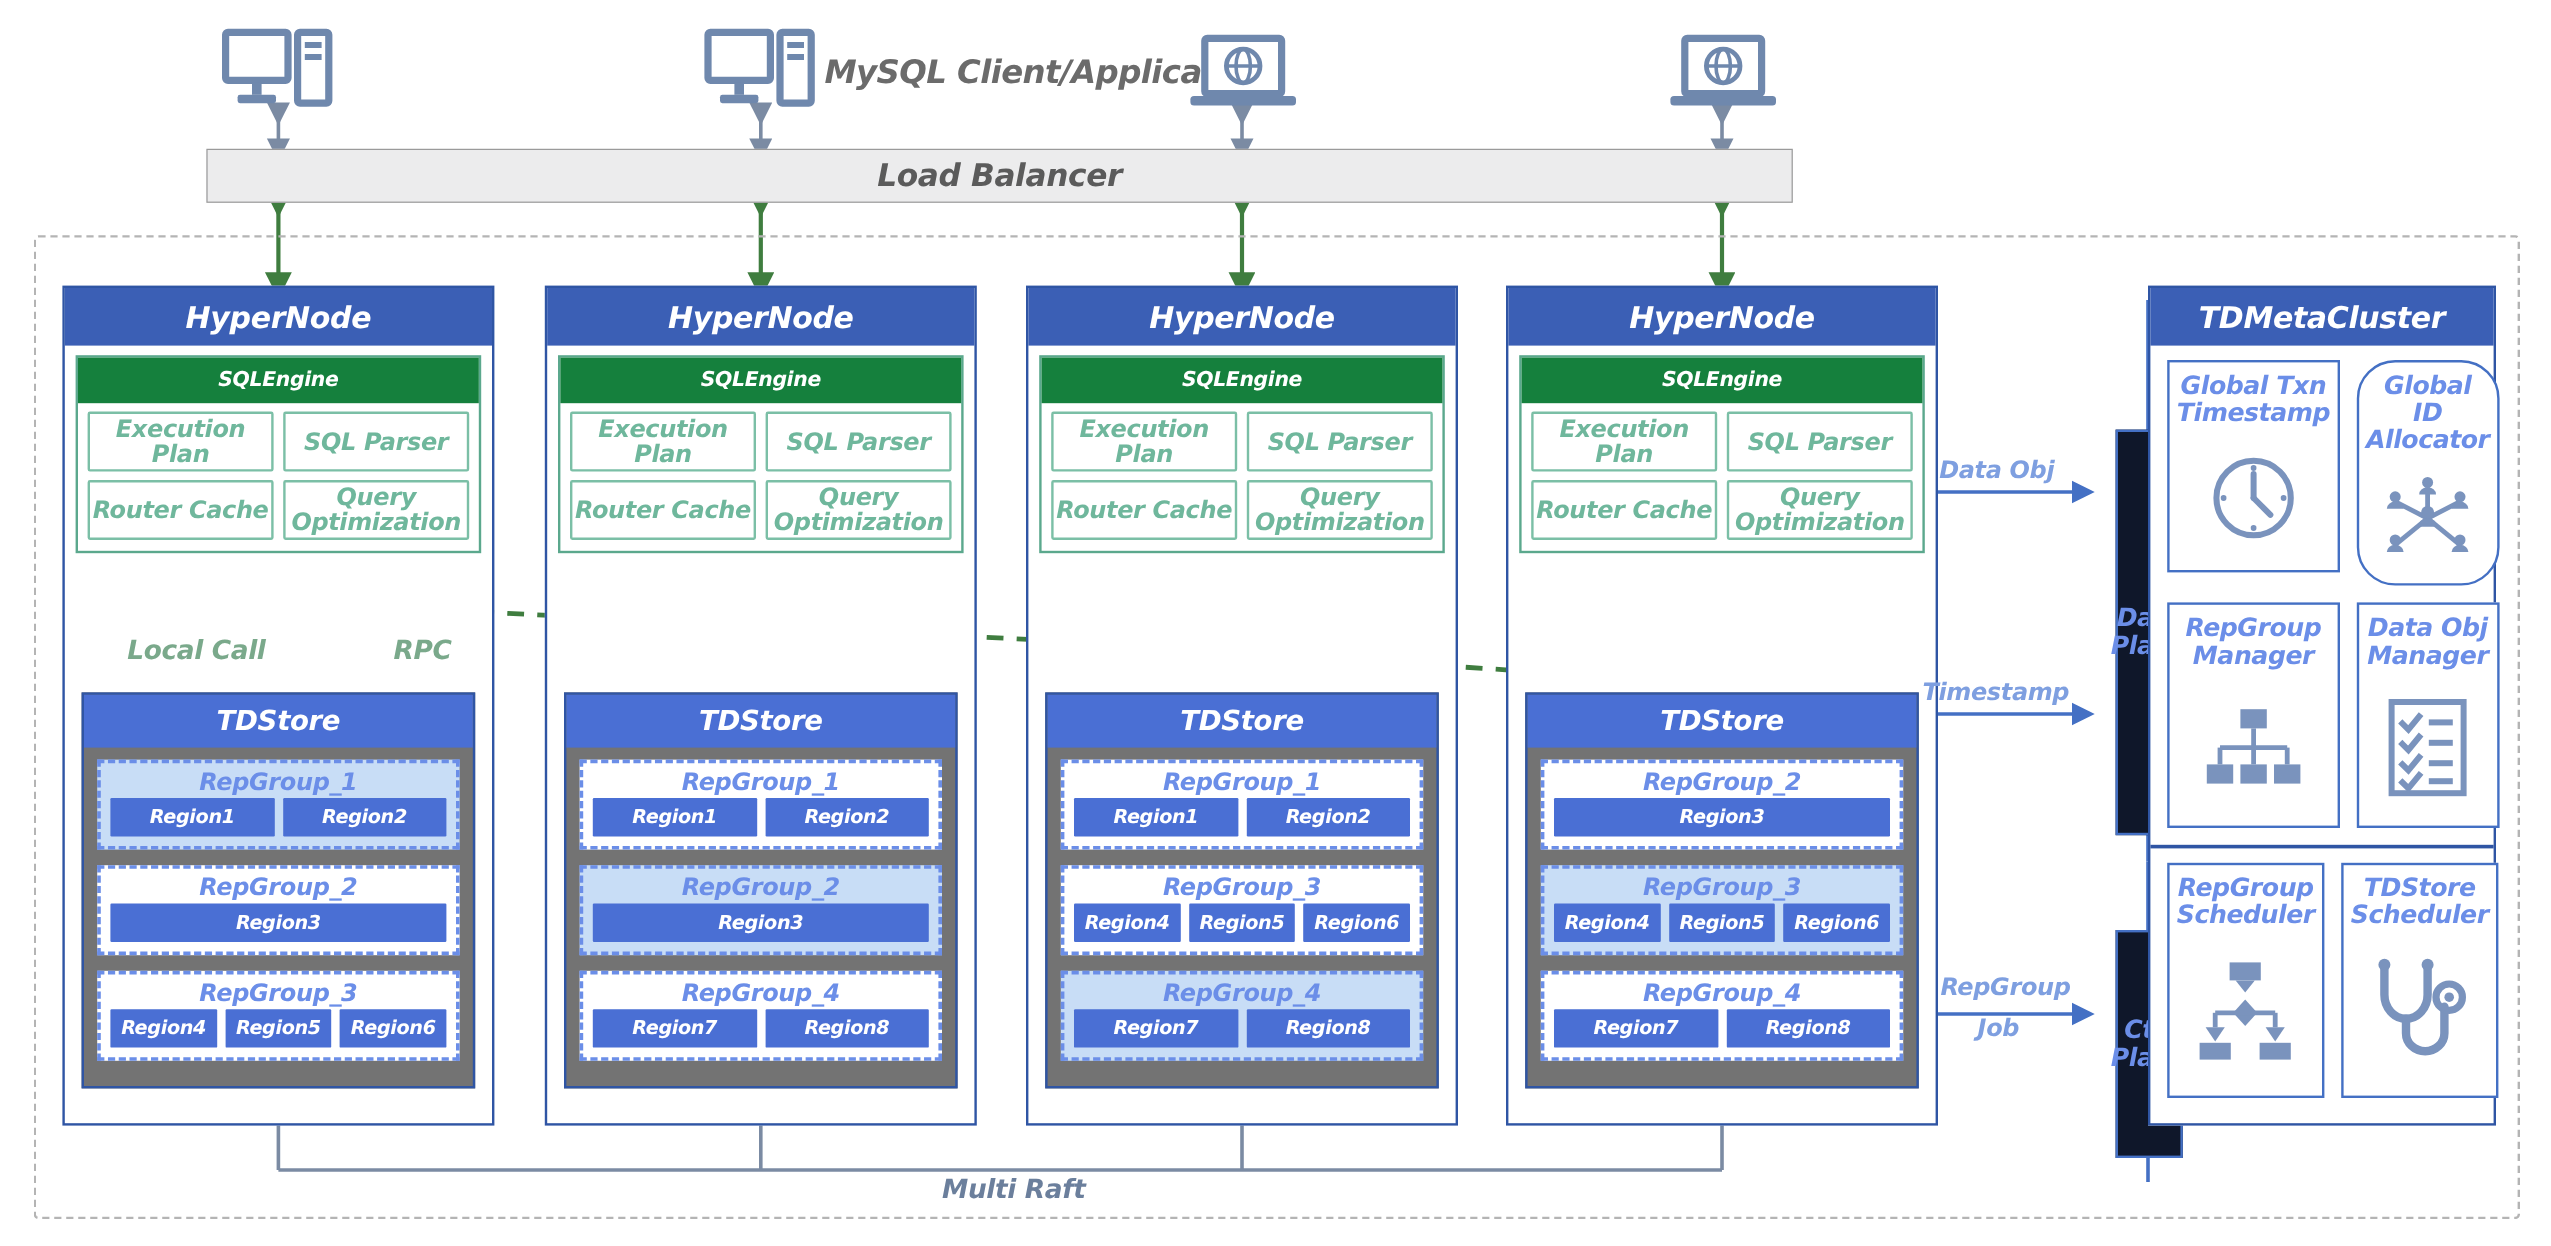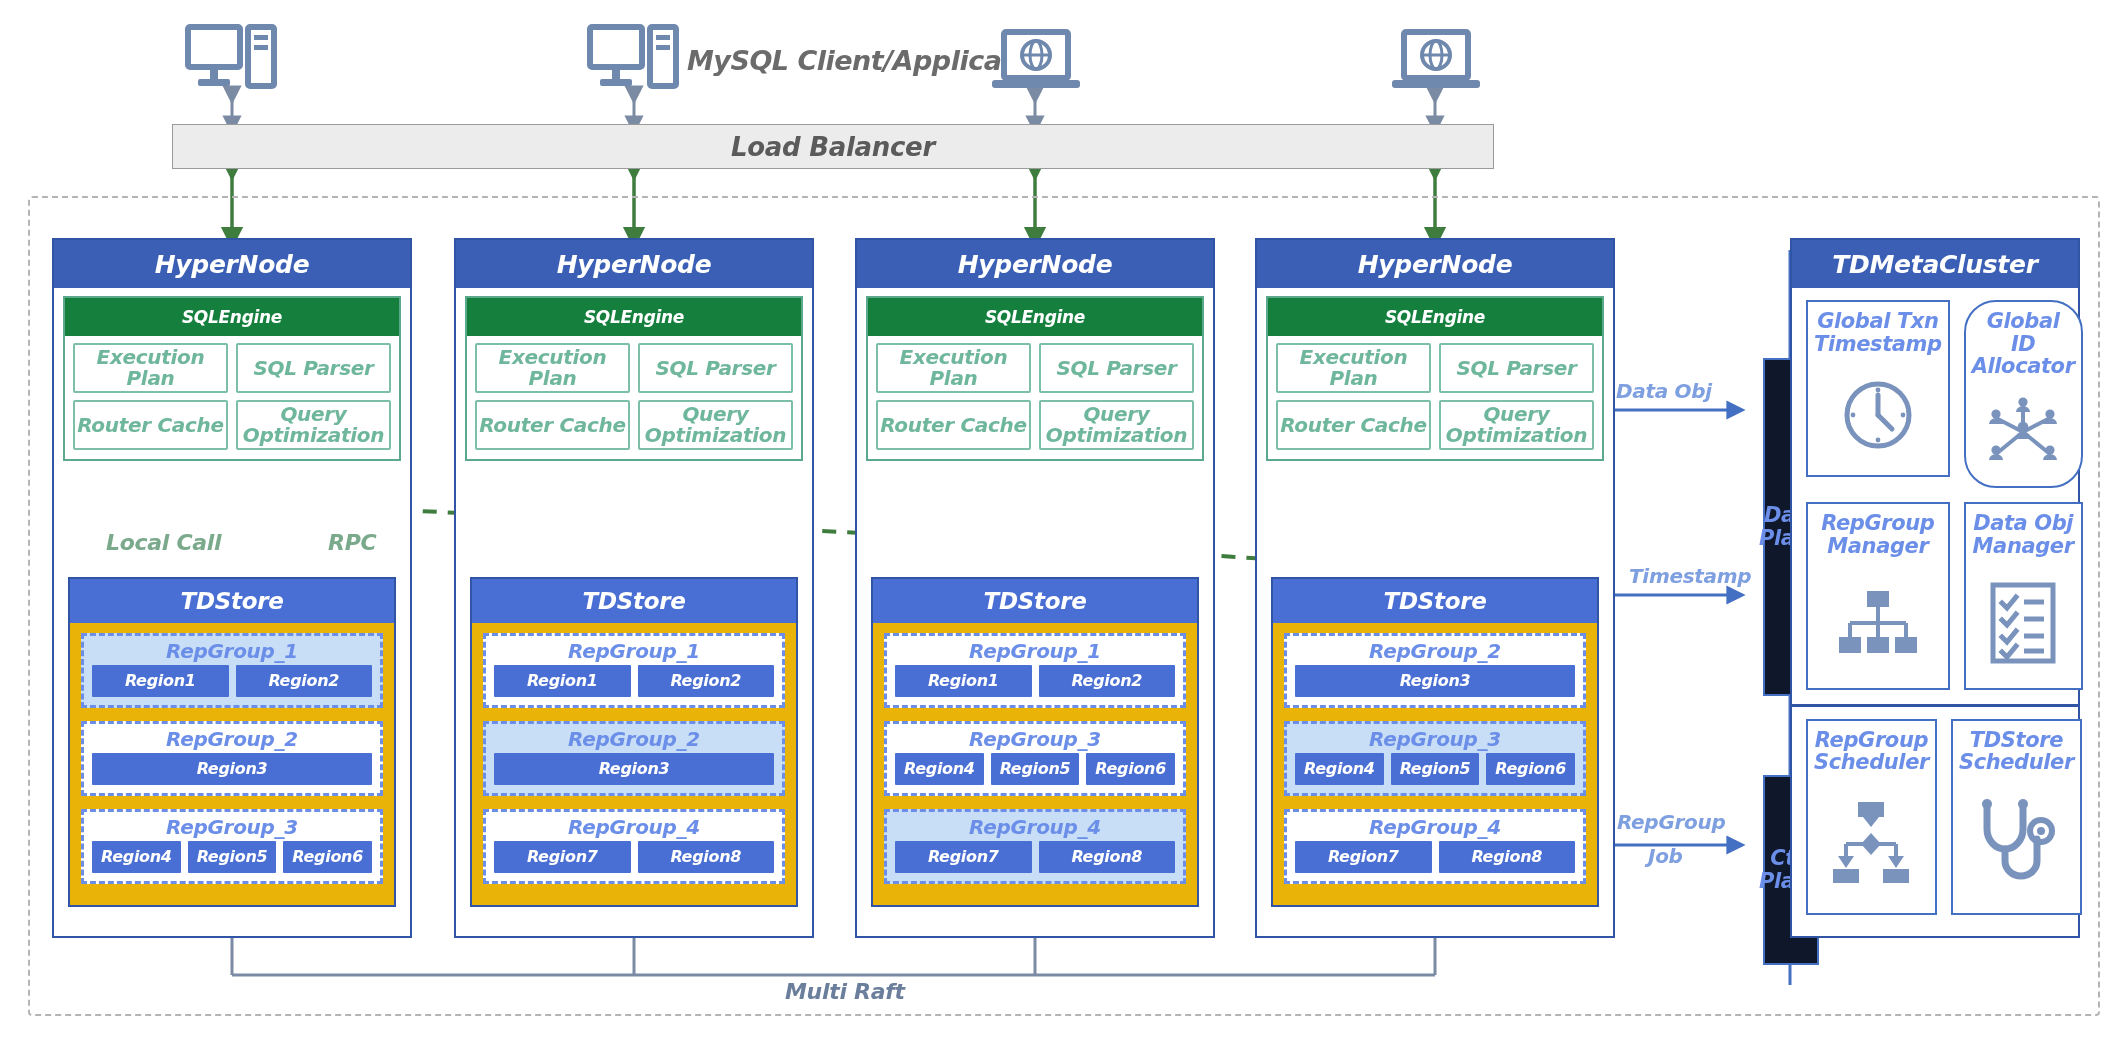--- a/index.html
+++ b/index.html
@@ -61,21 +61,21 @@
   }
   .se-cell {
     border:2px solid #7bbfa6; color:#6fb79c; background:#fff;
     min-height:50px; border-radius:2px;
     display:flex; align-items:center; justify-content:center; text-align:center;
     font-style:italic; font-weight:bold; font-size:20px; line-height:1.05;
     letter-spacing:-0.3px; padding:2px;
   }
 
   
-  .tdstore { position:absolute; border:2.5px solid #2f55a4; background:#eab308; }
+  .tdstore { position:absolute; border:2.5px solid #2f55a4; background:#737373; }
   .ts-title {
     height:44px; background:#4a6fd4; color:#fff;
     display:flex; align-items:center; justify-content:center;
     font-style:italic; font-weight:bold; font-size:23px;
     letter-spacing:-0.3px;
   }
   .ts-body { padding:10px 11px 8px 11px; }
   .repgroup {
     border:3px dashed #6b8ee8; margin-bottom:13px; padding:4px 8px 8px 8px;
     background:#fff;
@@ -419,21 +419,21 @@
           <div class="region">Region8</div>
         </div>
       </div>
     </div>
   </div>
 
   <div class="conn-label lbl-green" style="left:106px;top:531px;">Local Call</div>
   <div class="conn-label lbl-green" style="left:328px;top:531px;">RPC</div>
 
   <div class="conn-label lbl-blue" style="left:1616px;top:381px;">Data Obj</div>
-  <div class="conn-label lbl-blue" style="left:1602px;top:566px;margin-left:27px;">Timestamp</div>
+  <div class="conn-label lbl-blue" style="left:1602px;top:566px;">Timestamp</div>
   <div class="conn-label lbl-blue" style="left:1617px;top:812px;">RepGroup</div>
   <div class="conn-label lbl-blue" style="left:1648px;top:846px;">Job</div>
 
   <div class="conn-label lbl-grey" style="left:785px;top:980px;">Multi Raft</div>
 
   <div class="plane" style="left:1736px;top:358px;width:56px;height:338px;">
     <span>Data<br>Plane</span>
   </div>
   <div class="plane" style="left:1736px;top:775px;width:56px;height:190px;">
     <span>Ctrl<br>Plane</span>

